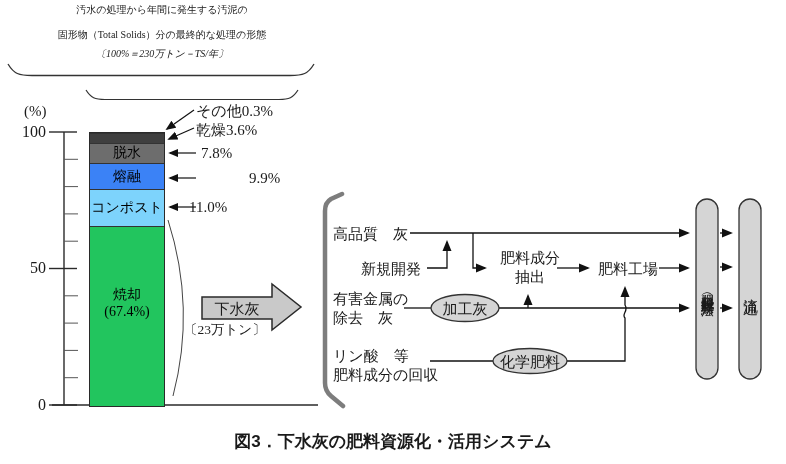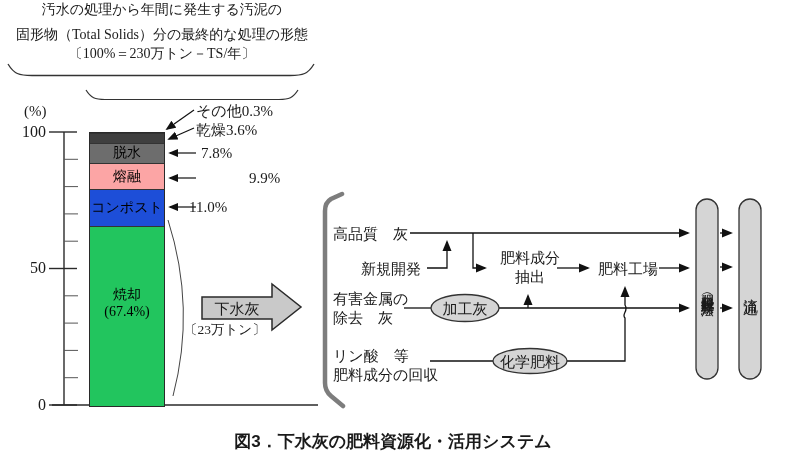--- a/index.html
+++ b/index.html
@@ -1,20 +1,20 @@
 <!DOCTYPE html>
 <html><head>
 <meta charset="utf-8">
 <style>
   html,body{margin:0;padding:0;background:#ffffff;}
   #page{position:relative;width:786px;height:464px;background:#ffffff;overflow:hidden;
         font-family:"Liberation Serif","DejaVu Serif",serif;color:#1a1a1a;}
   .abs{position:absolute;white-space:nowrap;}
   .ctr{text-align:center;}
-  .hdr{font-size:14px;line-height:19px;}
+  .hdr{font-size:10px;line-height:19px;}
   .lbl{font-size:15px;}
   .num{font-size:16px;}
   svg{position:absolute;left:0;top:0;}
   #stacked-bar{position:absolute;left:89px;top:132px;width:74px;height:273px;
                border:1.5px solid #2a2a2a;box-sizing:content-box;display:flex;flex-direction:column;}
   .seg{width:100%;box-sizing:border-box;display:flex;flex-direction:column;
        align-items:center;justify-content:center;font-size:14px;color:#000;overflow:hidden;}
   .cap-text{display:flex;align-items:center;justify-content:center;
             writing-mode:vertical-rl;text-orientation:mixed;font-size:13px;letter-spacing:1px;}
   #caption{font-family:"Liberation Sans","DejaVu Sans",sans-serif;font-weight:bold;font-size:17px;}
@@ -95,37 +95,37 @@
 
     <ellipse cx="465" cy="308" rx="34" ry="13.5" fill="#d5d5d5" stroke="#333" stroke-width="1.3"></ellipse>
     <ellipse cx="530" cy="361" rx="37" ry="12.5" fill="#d5d5d5" stroke="#333" stroke-width="1.3"></ellipse>
 
     <rect x="696" y="199" width="22" height="180" rx="11" fill="#d5d5d5" stroke="#333" stroke-width="1.3"></rect>
     <rect x="739" y="199" width="22" height="180" rx="11" fill="#d5d5d5" stroke="#333" stroke-width="1.3"></rect>
   </svg>
 
   <div class="abs ctr hdr" style="left:0;top:6;width:324px;">汚水の処理から年間に発生する汚泥の</div>
   <div class="abs ctr hdr" style="left:0;top:25px;width:324px;">固形物（Total Solids）分の最終的な処理の形態</div>
-  <div class="abs ctr hdr" style="left:0;top:44px;width:324px;">〔100%＝230万トン－TS/年〕</div>
+  <div class="abs ctr hdr" style="left:0;top:44px;width:324px;font-style:italic;">〔100%＝230万トン－TS/年〕</div>
 
   <div class="abs lbl" style="left:24px;top:103px;">(%)</div>
   <div class="abs num" style="left:18px;top:123px;width:28px;text-align:right;">100</div>
   <div class="abs num" style="left:18px;top:259px;width:28px;text-align:right;">50</div>
   <div class="abs num" style="left:18px;top:396px;width:28px;text-align:right;">0</div>
 
   <div id="stacked-bar">
       <div class="seg" style="height: 0.819px; background: rgb(28, 28, 28); border-bottom: 1px solid rgb(51, 51, 51);"></div>
       <div class="seg" style="height: 9.828px; background: rgb(63, 63, 63); border-bottom: 1px solid rgb(51, 51, 51);"></div>
       <div class="seg" style="height: 21.294px; background: rgb(109, 109, 109); border-bottom: 1px solid rgb(51, 51, 51);">
         <span>脱水</span>
       </div>
-      <div class="seg" style="height: 27.027px; background: #fca5a5; border-bottom: 1px solid rgb(51, 51, 51);">
+      <div class="seg" style="height: 27.027px; background: #3b82f6; border-bottom: 1px solid rgb(51, 51, 51);">
         <span>熔融</span>
       </div>
-      <div class="seg" style="height: 38px; background: #1d4ed8; border-bottom: 1px solid rgb(51, 51, 51);">
+      <div class="seg" style="height: 38px; background: #7dd3fc; border-bottom: 1px solid rgb(51, 51, 51);">
         <span>コンポスト</span>
       </div>
       <div class="seg" style="height: 184.002px; background: #22c55e; padding-bottom: 28px;">
         <span>焼却</span>
         <span>(67.4%)</span>
       </div>
     </div>
 
   <div class="abs lbl" style="left:196px;top:102px;">その他0.3%</div>
   <div class="abs lbl" style="left:196px;top:121px;">乾燥3.6%</div>

